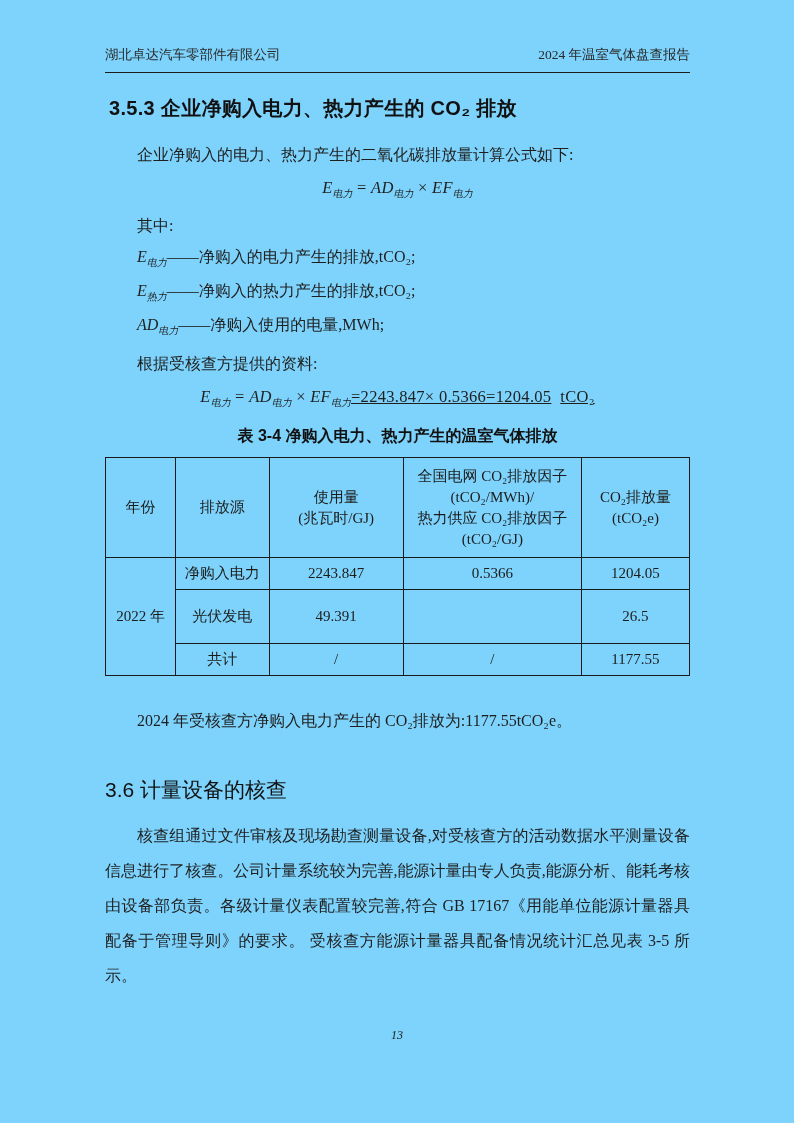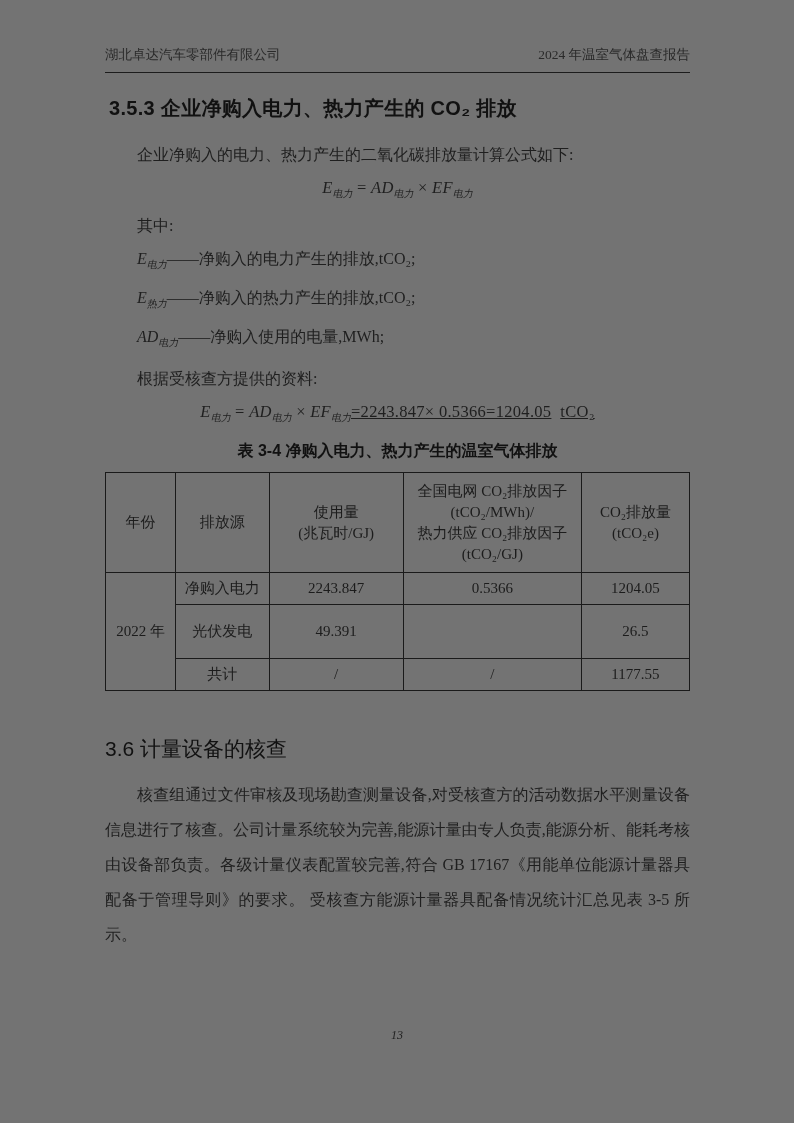--- a/index.html
+++ b/index.html
@@ -5,21 +5,21 @@
   html, body {
     margin: 0;
     padding: 0;
     background: #ffffff;
   }
   .page {
     position: relative;
     width: 794px;
     height: 1123px;
     margin: 0 auto;
-    background: #737373;
+    background: #7dd3fc;
     box-sizing: border-box;
     padding: 46px 104px 0 105px;
     font-family: "Liberation Serif", "DejaVu Serif", serif;
     color: #1f1f1f;
     overflow: hidden;
   }
   
   .doc-header {
     display: flex;
     justify-content: space-between;
@@ -53,21 +53,21 @@
     margin: 22px 0 0 0;
   }
   .where {
     font-size: 16px;
     line-height: 22px;
     text-indent: 2em;
     margin: 14px 0 0 0;
   }
   .def-line {
     font-size: 16px;
-    line-height: 22px;
+    line-height: 17px;
     margin: 11px 0 0 0;
     padding-left: 2em;
   }
   .formula {
     text-align: center;
     font-size: 16.5px;
     margin: 12px 0 0 0;
     letter-spacing: 0.3px;
   }
   .fvar {
@@ -207,20 +207,21 @@
       </tr>
       <tr class="h-r3">
         <td>共计</td>
         <td>/</td>
         <td>/</td>
         <td>1177.55</td>
       </tr>
     </tbody>
   </table>
 
+  <p class="summary">2024 年受核查方净购入电力产生的 CO₂排放为:1177.55tCO₂e。</p>
 
   <h2 class="h-36">3.6 计量设备的核查</h2>
 
   <p class="body-36">核查组通过文件审核及现场勘查测量设备,对受核查方的活动数据水平测量设备信息进行了核查。公司计量系统较为完善,能源计量由专人负责,能源分析、能耗考核由设备部负责。各级计量仪表配置较完善,符合 GB 17167《用能单位能源计量器具配备于管理导则》的要求。 受核查方能源计量器具配备情况统计汇总见表 3-5 所示。</p>
 
   <div class="page-footer">13</div>
 
 </div>
 
 </body></html>

